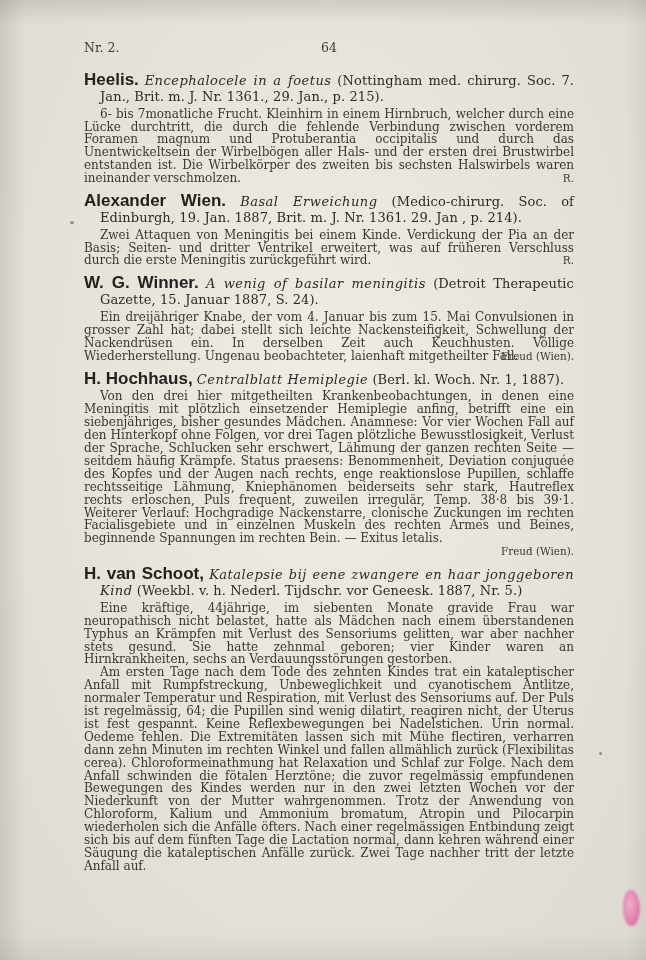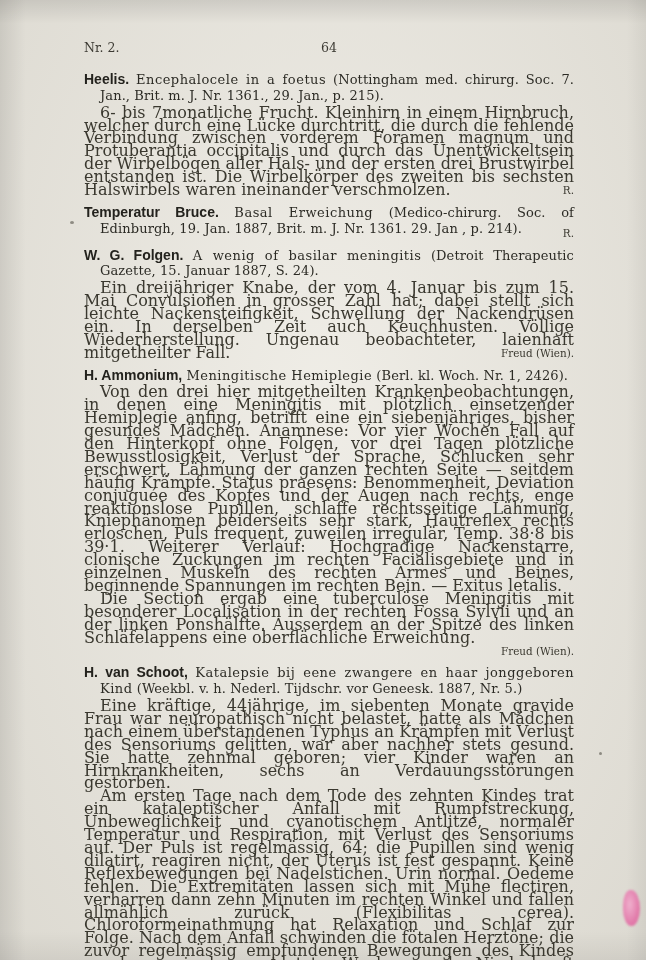--- a/index.html
+++ b/index.html
@@ -46,31 +46,32 @@
     font-size: 13px;
     line-height: 15.8px;
     color: #2c2b25;
     padding-left: 16px;
     text-indent: -16px;
     text-align: justify;
   }
   .entry-author {
     font-family: "Liberation Sans", sans-serif;
     font-weight: 700;
-    font-size: 14px;
+    font-size: 17px;
     color: #23221d;
   }
   .entry-title {
+    font-style: italic;
     letter-spacing: 0.5px;
   }
   .entry-source { letter-spacing: 0.1px; }
 
   .body-par {
     margin: 0;
-    font-size: 16px;
+    font-size: 12px;
     line-height: 12.9px;
     text-align: justify;
     text-indent: 16px;
     color: #3a382f;
   }
   .signature {
     font-size: 10.4px;
     line-height: 12.9px;
     text-align: right;
     color: #3a382f;
@@ -115,45 +116,45 @@
         <span class="entry-author">Heelis.</span>
         <span class="entry-title">Encephalocele in a foetus</span>
         <span class="entry-source">(Nottingham med. chirurg. Soc. 7. Jan., Brit. m. J. Nr. 1361., 29. Jan., p. 215).</span>
       </p>
       <p class="body-par">6- bis 7monatliche Frucht. Kleinhirn in einem Hirnbruch, welcher durch eine Lücke durchtritt, die durch die fehlende Verbindung zwischen vorderem Foramen magnum und Protuberantia occipitalis und durch das Unentwickeltsein der Wirbelbögen aller Hals- und der ersten drei Brustwirbel entstanden ist. Die Wirbelkörper des zweiten bis sechsten Halswirbels waren ineinander verschmolzen.</p>
       <div class="signature merge">R.</div>
     </section>
 
     <section class="entry">
       <p class="entry-heading">
-        <span class="entry-author">Temperatur Bruce.</span>
+        <span class="entry-author">Alexander Wien.</span>
         <span class="entry-title">Basal Erweichung</span>
         <span class="entry-source">(Medico-chirurg. Soc. of Edinburgh, 19. Jan. 1887, Brit. m. J. Nr. 1361. 29. Jan , p. 214).</span>
       </p>
+      <p class="body-par">Zwei Attaquen von Meningitis bei einem Kinde. Verdickung der Pia an der Basis; Seiten- und dritter Ventrikel erweitert, was auf früheren Verschluss durch die erste Meningitis zurückgeführt wird.</p>
       <div class="signature merge">R.</div>
     </section>
 
     <section class="entry">
       <p class="entry-heading">
-        <span class="entry-author">W. G. Folgen.</span>
+        <span class="entry-author">W. G. Winner.</span>
         <span class="entry-title">A wenig of basilar meningitis</span>
         <span class="entry-source">(Detroit Therapeutic Gazette, 15. Januar 1887, S. 24).</span>
       </p>
       <p class="body-par">Ein dreijähriger Knabe, der vom 4. Januar bis zum 15. Mai Convulsionen in grosser Zahl hat; dabei stellt sich leichte Nackensteifigkeit, Schwellung der Nackendrüsen ein. In derselben Zeit auch Keuchhusten. Völlige Wiederherstellung. Ungenau beobachteter, laienhaft mitgetheilter Fall.</p>
       <div class="signature merge">Freud (Wien).</div>
     </section>
 
     <section class="entry">
       <p class="entry-heading">
-        <span class="entry-author">H. Ammonium,</span>
-        <span class="entry-title">Meningitische Hemiplegie</span>
-        <span class="entry-source">(Berl. kl. Woch. Nr. 1, 2426).</span>
+        <span class="entry-author">H. Hochhaus,</span>
+        <span class="entry-title">Centralblatt Hemiplegie</span>
+        <span class="entry-source">(Berl. kl. Woch. Nr. 1, 1887).</span>
       </p>
       <p class="body-par">Von den drei hier mitgetheilten Krankenbeobachtungen, in denen eine Meningitis mit plötzlich einsetzender Hemiplegie anfing, betrifft eine ein siebenjähriges, bisher gesundes Mädchen. Anamnese: Vor vier Wochen Fall auf den Hinterkopf ohne Folgen, vor drei Tagen plötzliche Bewusstlosigkeit, Verlust der Sprache, Schlucken sehr erschwert, Lähmung der ganzen rechten Seite — seitdem häufig Krämpfe. Status praesens: Benommenheit, Deviation conjuguée des Kopfes und der Augen nach rechts, enge reaktionslose Pupillen, schlaffe rechtsseitige Lähmung, Kniephänomen beiderseits sehr stark, Hautreflex rechts erloschen, Puls frequent, zuweilen irregulär, Temp. 38·8 bis 39·1. Weiterer Verlauf: Hochgradige Nackenstarre, clonische Zuckungen im rechten Facialisgebiete und in einzelnen Muskeln des rechten Armes und Beines, beginnende Spannungen im rechten Bein. — Exitus letalis.</p>
-      <p class="body-par">Die Section ergab eine tuberculöse Meningitis mit besonderer Localisation in der rechten Fossa Sylvii und an der linken Ponshälfte. Ausserdem an der Spitze des linken Schläfelappens eine oberflächliche Erweichung.</p>
       <div class="signature">Freud (Wien).</div>
     </section>
 
     <section class="entry">
       <p class="entry-heading">
         <span class="entry-author">H. van Schoot,</span>
         <span class="entry-title">Katalepsie bij eene zwangere en haar jonggeboren Kind</span>
         <span class="entry-source">(Weekbl. v. h. Nederl. Tijdschr. vor Geneesk. 1887, Nr. 5.)</span>
       </p>
       <p class="body-par">Eine kräftige, 44jährige, im siebenten Monate gravide Frau war neuropathisch nicht belastet, hatte als Mädchen nach einem überstandenen Typhus an Krämpfen mit Verlust des Sensoriums gelitten, war aber nachher stets gesund. Sie hatte zehnmal geboren; vier Kinder waren an Hirnkrankheiten, sechs an Verdauungsstörungen gestorben.</p>

